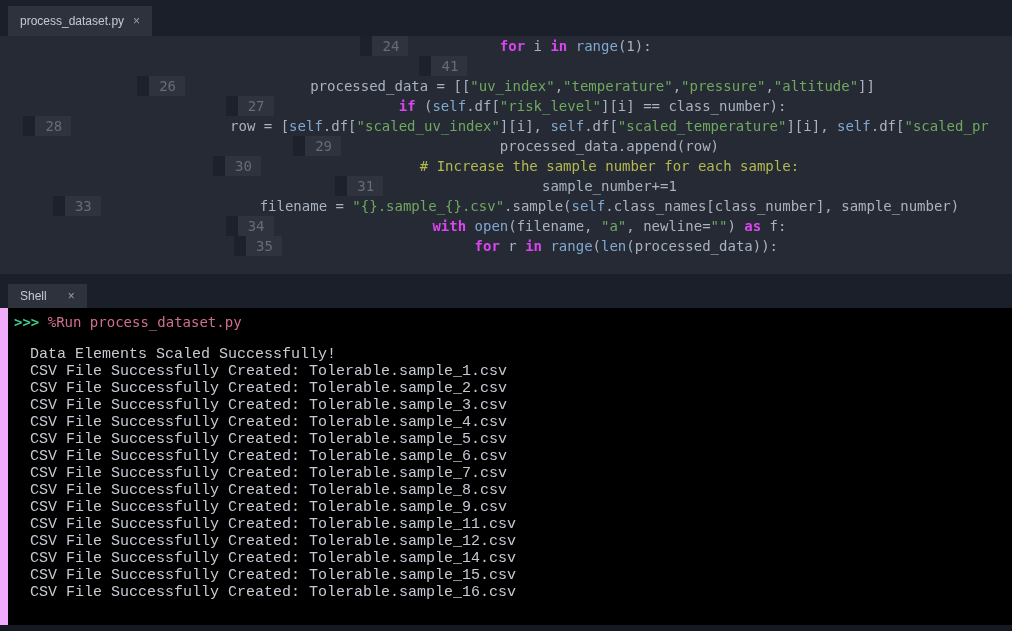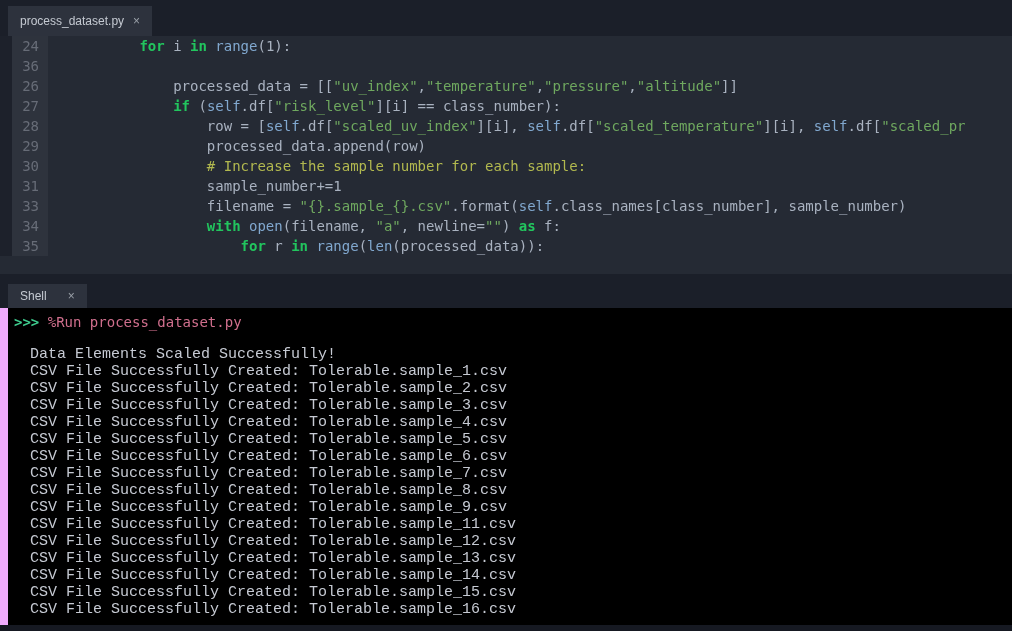--- a/index.html
+++ b/index.html
@@ -37,33 +37,33 @@
   }
   
   .editor{
     height:238px;
     overflow:hidden;
     background:#252a34;
     font-family:"DejaVu Sans Mono", monospace;
     font-size:14px;
     line-height:20px;
   }
-  .code-line{display:flex;height:20px;white-space:pre;}
+  .code-line{display:flex;height:20px;white-space:pre;justify-content:center;}
   .ln{
     box-sizing:border-box;
     flex:0 0 48px;
     border-left:12px solid #1d212b;
     background:#2e333d;
     color:#676c77;
     text-align:right;
     padding-right:9px;
   }
   .code-text{padding-left:24px;color:#a9b2c0;}
   .seg-d{color:#a9b2c0;}
-  .seg-k{color:#22c55e;font-weight:bold;}
+  .seg-k{color:#d946ef;font-weight:bold;}
   .seg-b{color:#81a8cf;}
   .seg-s{color:#6fa85f;}
   .seg-c{color:#b2b94f;}
   
   .shell{
     box-sizing:border-box;
     height:317px;
     overflow:hidden;
     background:#000000;
     border-left:8px solid #f0abfc;
@@ -96,28 +96,28 @@
   <div class="tabbar editor-bar">
     <div class="tab">
       <span>process_dataset.py</span>
       <span class="close">×</span>
     </div>
   </div>
 
   <div class="editor">
     <div>
         <div class="code-line"><span class="ln">24</span><span class="code-text"><span class="seg-d">        </span><span class="seg-k">for</span><span class="seg-d"> i </span><span class="seg-k">in</span><span class="seg-d"> </span><span class="seg-b">range</span><span class="seg-d">(1):</span></span></div>
-        <div class="code-line"><span class="ln">36</span><span class="code-text"><span class="seg-d">            </span></span></div>
+        <div class="code-line"><span class="ln">41</span><span class="code-text"><span class="seg-d">            </span></span></div>
         <div class="code-line"><span class="ln">26</span><span class="code-text"><span class="seg-d">            </span><span class="seg-d">processed_data = [[</span><span class="seg-s">"uv_index"</span><span class="seg-d">,</span><span class="seg-s">"temperature"</span><span class="seg-d">,</span><span class="seg-s">"pressure"</span><span class="seg-d">,</span><span class="seg-s">"altitude"</span><span class="seg-d">]]</span></span></div>
         <div class="code-line"><span class="ln">27</span><span class="code-text"><span class="seg-d">            </span><span class="seg-k">if</span><span class="seg-d"> (</span><span class="seg-b">self</span><span class="seg-d">.df[</span><span class="seg-s">"risk_level"</span><span class="seg-d">][i] == class_number):</span></span></div>
         <div class="code-line"><span class="ln">28</span><span class="code-text"><span class="seg-d">                </span><span class="seg-d">row = [</span><span class="seg-b">self</span><span class="seg-d">.df[</span><span class="seg-s">"scaled_uv_index"</span><span class="seg-d">][i], </span><span class="seg-b">self</span><span class="seg-d">.df[</span><span class="seg-s">"scaled_temperature"</span><span class="seg-d">][i], </span><span class="seg-b">self</span><span class="seg-d">.df[</span><span class="seg-s">"scaled_pr</span></span></div>
         <div class="code-line"><span class="ln">29</span><span class="code-text"><span class="seg-d">                </span><span class="seg-d">processed_data.append(row)</span></span></div>
         <div class="code-line"><span class="ln">30</span><span class="code-text"><span class="seg-d">                </span><span class="seg-c"># Increase the sample number for each sample:</span></span></div>
         <div class="code-line"><span class="ln">31</span><span class="code-text"><span class="seg-d">                </span><span class="seg-d">sample_number+=1</span></span></div>
-        <div class="code-line"><span class="ln">33</span><span class="code-text"><span class="seg-d">                </span><span class="seg-d">filename = </span><span class="seg-s">"{}.sample_{}.csv"</span><span class="seg-d">.format(</span><span class="seg-b">self</span><span class="seg-d">.class_names[class_number], sample_number)</span></span></div>
+        <div class="code-line"><span class="ln">33</span><span class="code-text"><span class="seg-d">                </span><span class="seg-d">filename = </span><span class="seg-s">"{}.sample_{}.csv"</span><span class="seg-d">.sample(</span><span class="seg-b">self</span><span class="seg-d">.class_names[class_number], sample_number)</span></span></div>
         <div class="code-line"><span class="ln">34</span><span class="code-text"><span class="seg-d">                </span><span class="seg-k">with</span><span class="seg-d"> </span><span class="seg-b">open</span><span class="seg-d">(filename, </span><span class="seg-s">"a"</span><span class="seg-d">, newline=</span><span class="seg-s">""</span><span class="seg-d">) </span><span class="seg-k">as</span><span class="seg-d"> f:</span></span></div>
         <div class="code-line"><span class="ln">35</span><span class="code-text"><span class="seg-d">                    </span><span class="seg-k">for</span><span class="seg-d"> r </span><span class="seg-k">in</span><span class="seg-d"> </span><span class="seg-b">range</span><span class="seg-d">(</span><span class="seg-b">len</span><span class="seg-d">(processed_data)):</span></span></div>
       </div>
   </div>
 
   <div class="tabbar shell-bar">
     <div class="tab">
       <span>Shell</span>
       <span class="close">×</span>
     </div>
@@ -131,21 +131,20 @@
         <div class="out-line">CSV File Successfully Created: Tolerable.sample_2.csv</div>
         <div class="out-line">CSV File Successfully Created: Tolerable.sample_3.csv</div>
         <div class="out-line">CSV File Successfully Created: Tolerable.sample_4.csv</div>
         <div class="out-line">CSV File Successfully Created: Tolerable.sample_5.csv</div>
         <div class="out-line">CSV File Successfully Created: Tolerable.sample_6.csv</div>
         <div class="out-line">CSV File Successfully Created: Tolerable.sample_7.csv</div>
         <div class="out-line">CSV File Successfully Created: Tolerable.sample_8.csv</div>
         <div class="out-line">CSV File Successfully Created: Tolerable.sample_9.csv</div>
         <div class="out-line">CSV File Successfully Created: Tolerable.sample_11.csv</div>
         <div class="out-line">CSV File Successfully Created: Tolerable.sample_12.csv</div>
-        <div class="out-line">CSV File Successfully Created: Tolerable.sample_13.csv</div>
         <div class="out-line">CSV File Successfully Created: Tolerable.sample_14.csv</div>
         <div class="out-line">CSV File Successfully Created: Tolerable.sample_15.csv</div>
         <div class="out-line">CSV File Successfully Created: Tolerable.sample_16.csv</div>
       </div>
   </div>
 
   <div class="bottom-strip"></div>
 
 </div>
 

